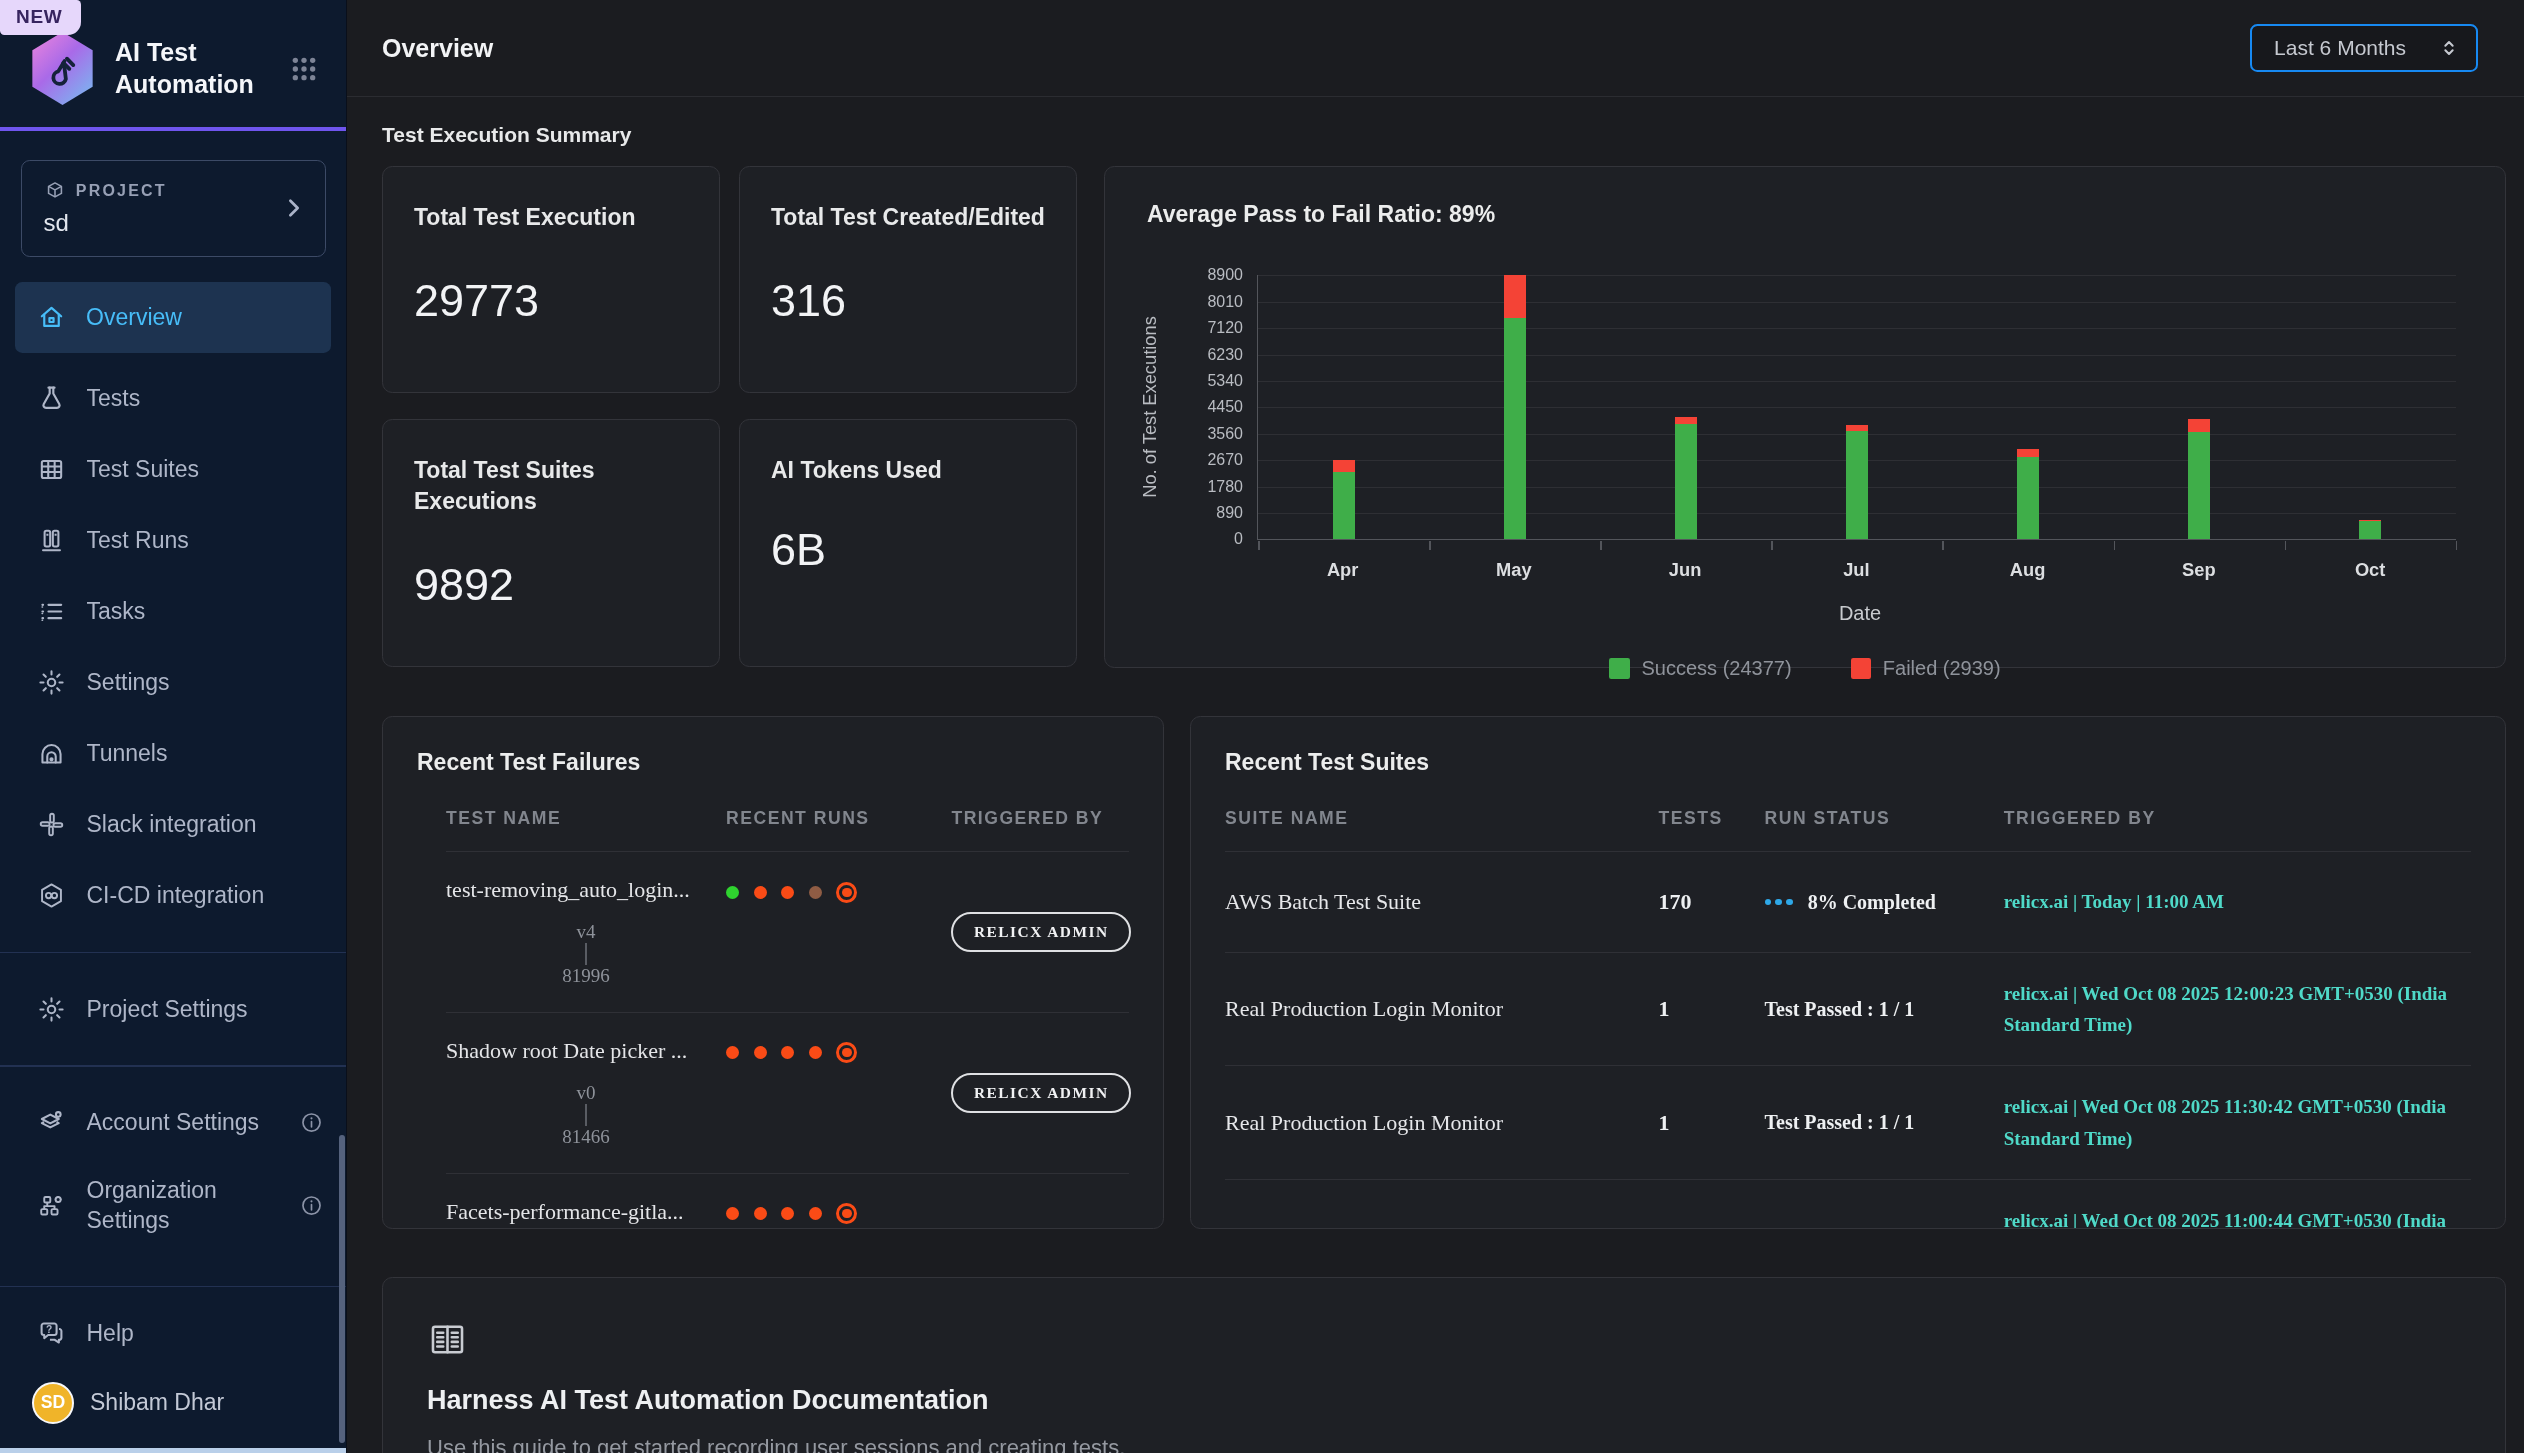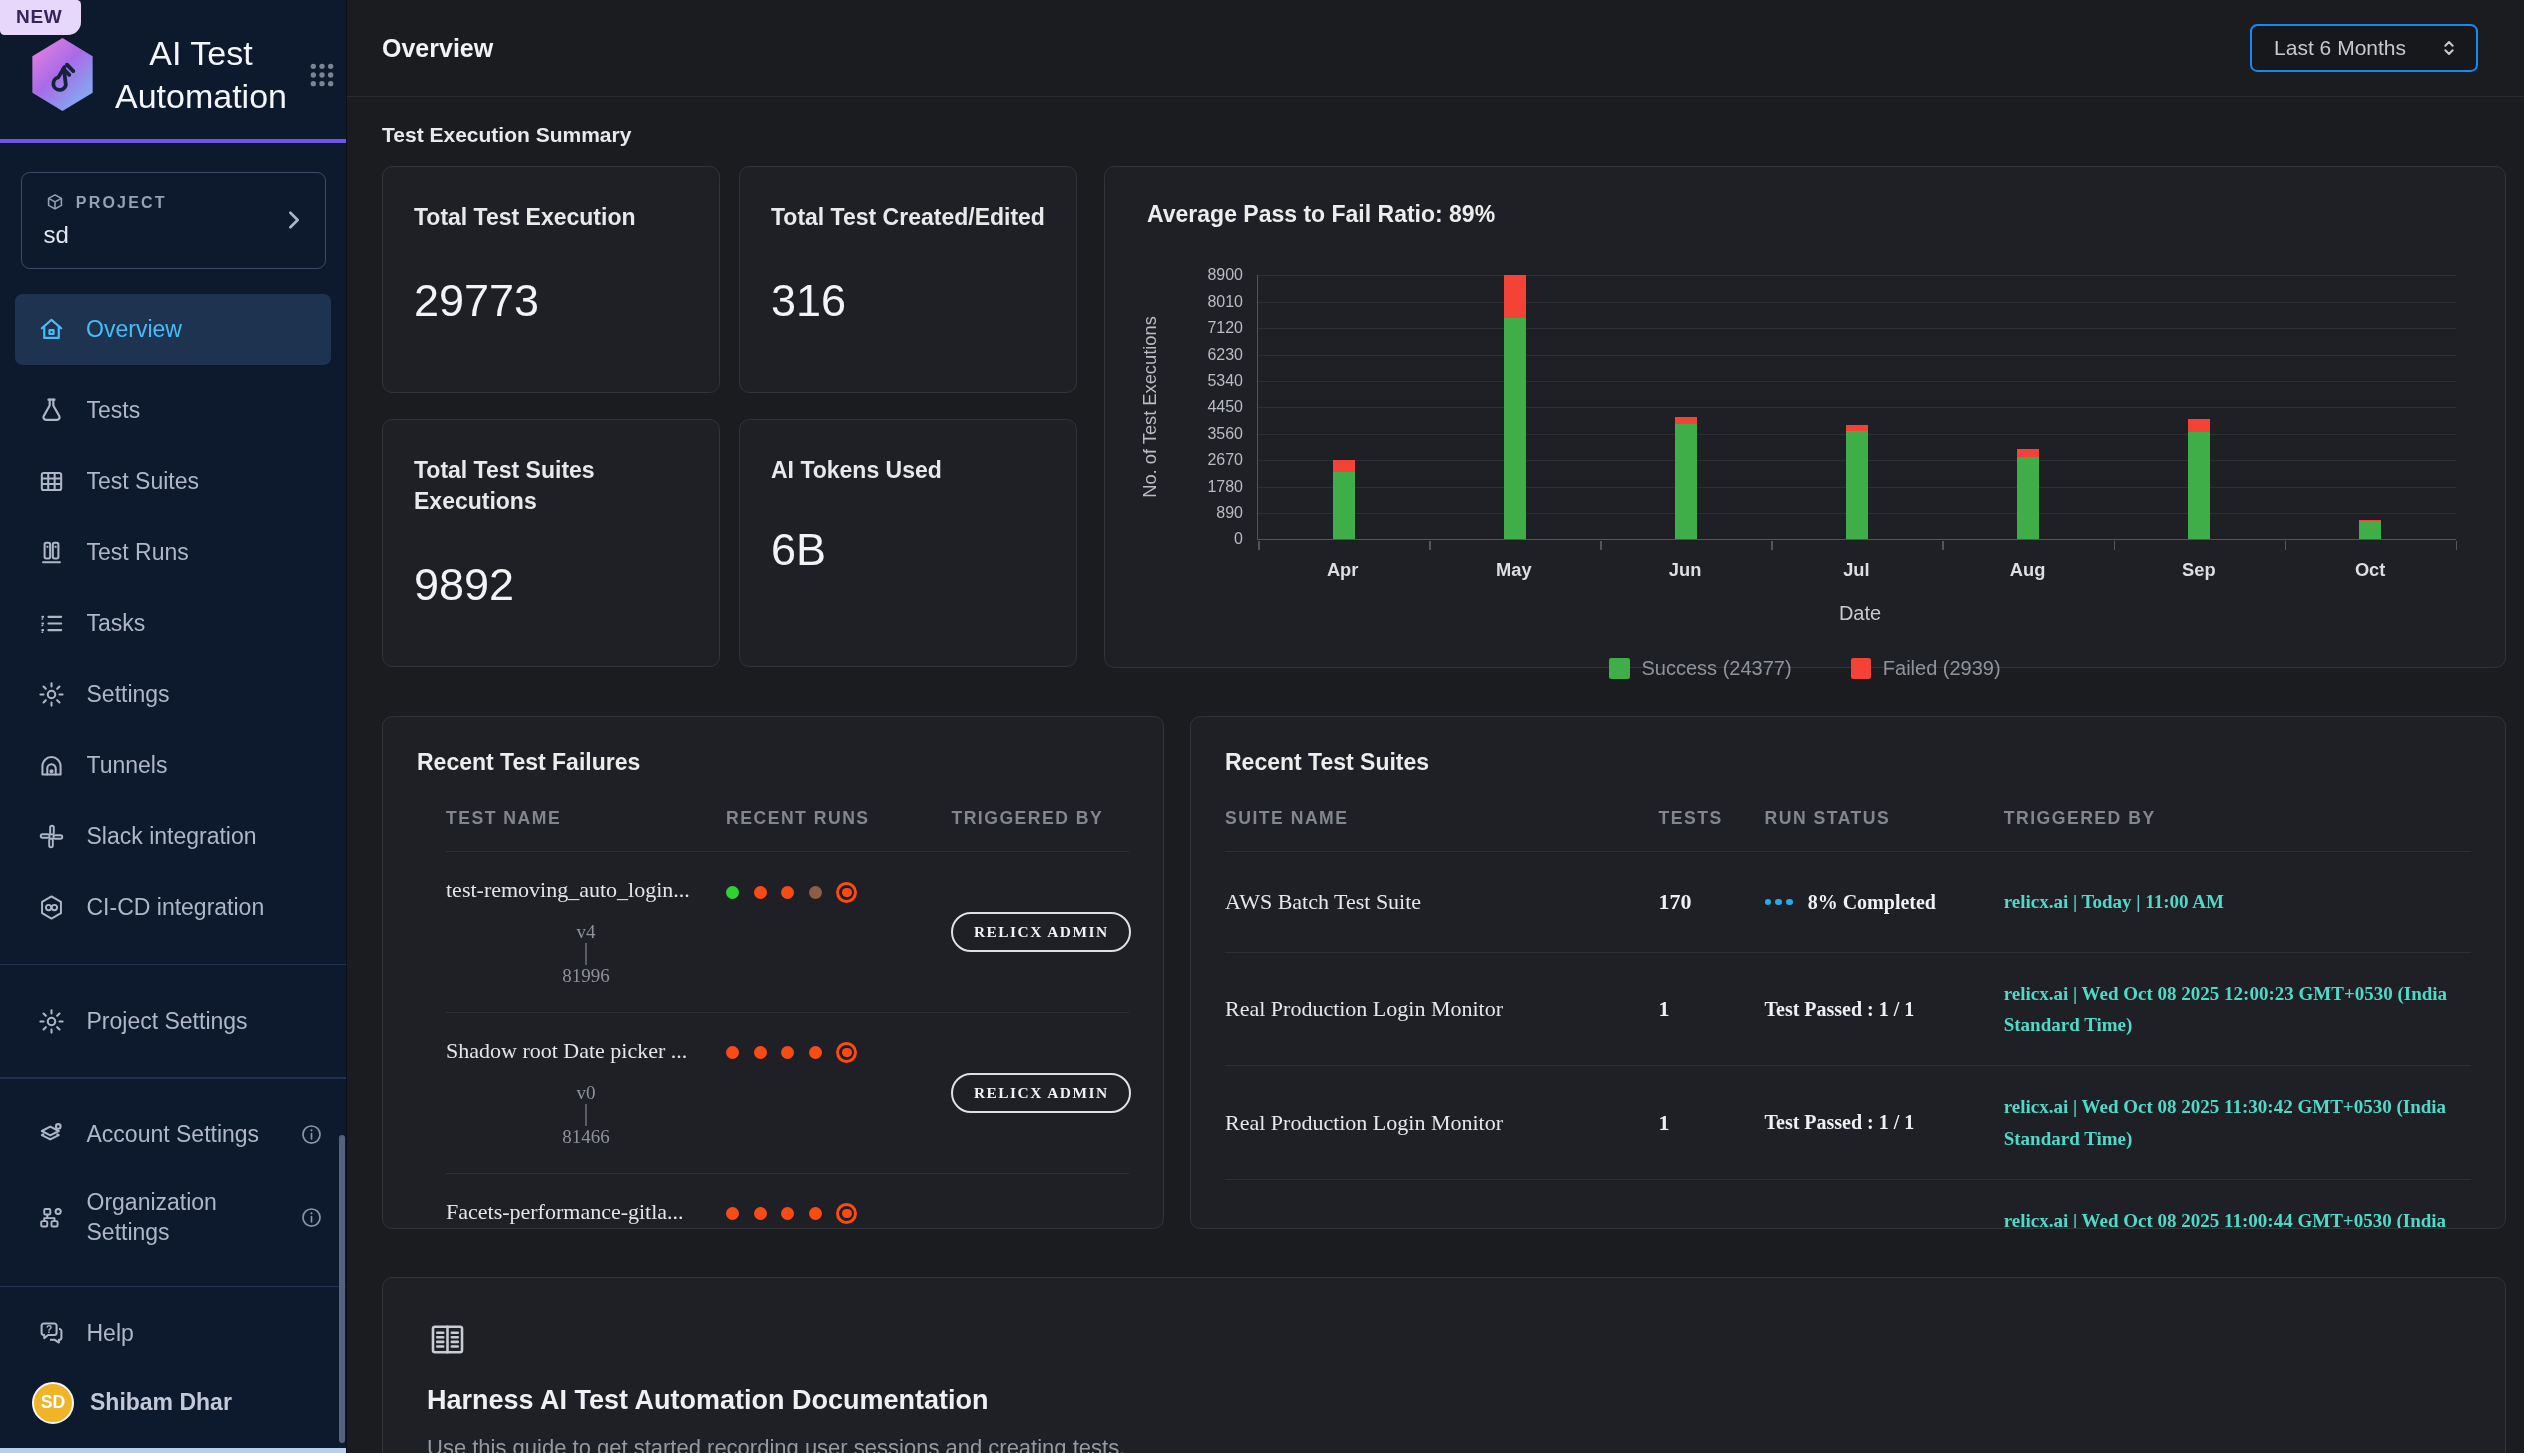--- a/index.html
+++ b/index.html
@@ -25,21 +25,21 @@
     padding:5.9px 19px 7.3px 16px;
     border-radius:0 4.4px 13px 4.4px; z-index:3;
   }
   .logo-row{ display:flex; align-items:center; gap:19px; padding:32px 26px 22px 29px; }
   .logo-hex{
     width:67px; height:73px; flex:none;
     background:linear-gradient(135deg,#f387dc 0%,#a96ae8 45%,#72c4f2 100%);
     clip-path:polygon(50% 0%,95% 25%,95% 75%,50% 100%,5% 75%,5% 25%);
     display:flex; align-items:center; justify-content:center;
   }
-  .logo-title{ font-size:34px; font-weight:400; color:#f4f6fa; line-height:1.25;text-align:center; }
+  .logo-title{ font-size:25px; font-weight:700; color:#f4f6fa; line-height:1.25; }
   .apps-grid{ margin-left:auto; color:#7d8496; cursor:pointer; }
   .purple-line{ height:3.7px; background:#6f55ee; width:100%; }
 
   .project-box{
     margin:29px 20.5px 5.9px 20.5px; border:1.5px solid #3c4a66; border-radius:8.8px;
     padding:19px 22px; position:relative; cursor:pointer;
   }
   .project-label-row{ display:flex; align-items:center; gap:10.3px; color:#97a0b5; }
   .project-label{ font-size:16px; font-weight:700; letter-spacing:2.2px; }
   .project-name{ font-size:24px; color:#e3e7ef; margin-top:7.3px; }
@@ -62,21 +62,21 @@
   .side-div{ height:1.5px; background:#223152; margin:20.5px 0; }
 
   .side-bottom{ margin-top:auto; border-top:1.5px solid #223152; padding-top:10.3px; padding-bottom:10.3px; }
   .user-row{ display:flex; align-items:center; gap:16px; padding:13px 22px 19px 32px; cursor:pointer; }
   .avatar{
     width:42px; height:42px; border-radius:50%; background:#f0b429;
     color:#fff; font-size:17.6px; font-weight:700;
     display:flex; align-items:center; justify-content:center; flex:none;
     border:2.2px solid #f6f7f9;
   }
-  .user-name{ font-size:23px; color:#c3c9d6;font-weight:bold; }
+  .user-name{ font-size:23px; color:#c3c9d6; }
   .side-scroll-thumb{ position:absolute; right:1.5px; bottom:10.3px; width:5.9px; height:308px; background:#55627d; border-radius:2.9px; }
   .side-bottom-strip{ position:absolute; left:0; bottom:0; width:100%; height:5.1px; background:#b9cfe9; }
 
   
   .main{ flex:1; display:flex; flex-direction:column; min-width:0; }
   .main-header{
     height:97px; flex:none; display:flex; align-items:center; justify-content:space-between;
     padding:0 47px 0 35px; border-bottom:1.5px solid #2b2c31; background:#1b1c20;
   }
   .page-title{ font-size:25px; font-weight:700; color:#f2f3f5; }

